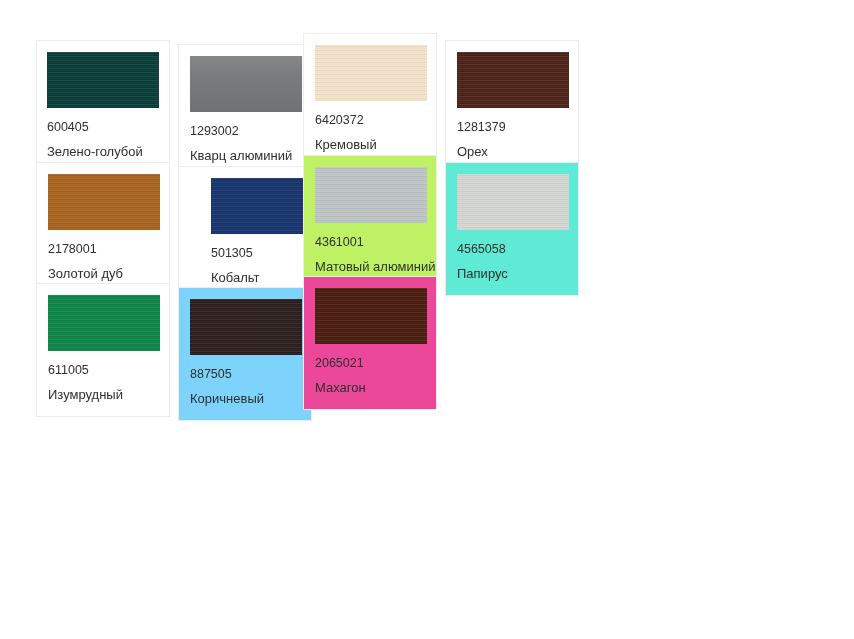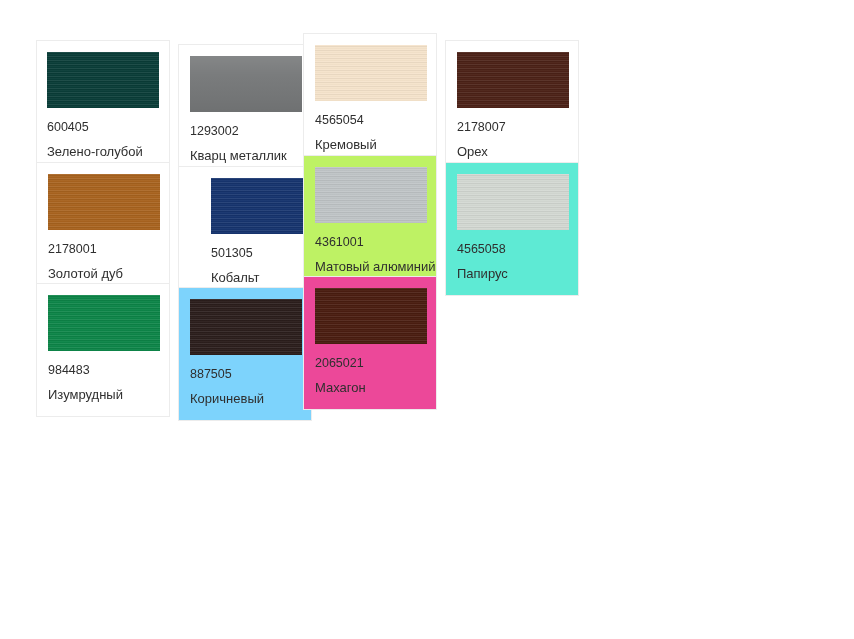--- a/index.html
+++ b/index.html
@@ -101,62 +101,62 @@
         <div class="swatch-code">600405</div>
         <div class="swatch-name">Зелено-голубой</div>
       </div>
       <div class="swatch-card" style="top: 162px; background: rgb(255, 255, 255); border-color: rgb(236, 236, 236);">
         <div class="swatch-chip" style="background: rgb(168, 99, 31);"></div>
         <div class="swatch-code">2178001</div>
         <div class="swatch-name">Золотой дуб</div>
       </div>
       <div class="swatch-card" style="top: 283px; background: rgb(255, 255, 255); border-color: rgb(236, 236, 236);">
         <div class="swatch-chip" style="background: rgb(13, 133, 72);"></div>
-        <div class="swatch-code">984483</div>
+        <div class="swatch-code">611005</div>
         <div class="swatch-name">Изумрудный</div>
       </div>
     </div>
     <div class="column" style="left: 178px;">
       <div class="swatch-card" style="top: 44px; background: rgb(255, 255, 255); border-color: rgb(236, 236, 236);">
         <div class="swatch-chip smooth" style="background: rgb(119, 121, 122);"></div>
         <div class="swatch-code">1293002</div>
-        <div class="swatch-name">Кварц металлик</div>
+        <div class="swatch-name">Кварц алюминий</div>
       </div>
       <div class="swatch-card" style="top: 166px; background: rgb(255, 255, 255); border-color: rgb(236, 236, 236); padding-left: 32px;">
         <div class="swatch-chip" style="background: rgb(22, 52, 110);"></div>
         <div class="swatch-code">501305</div>
         <div class="swatch-name">Кобальт</div>
       </div>
       <div class="swatch-card" style="top: 287px; background: #7dd3fc; border-color: rgb(236, 236, 236);">
         <div class="swatch-chip" style="background: rgb(43, 30, 28);"></div>
         <div class="swatch-code">887505</div>
         <div class="swatch-name">Коричневый</div>
       </div>
     </div>
     <div class="column" style="left: 303px;">
       <div class="swatch-card" style="top: 33px; background: rgb(255, 255, 255); border-color: rgb(236, 236, 236);">
         <div class="swatch-chip" style="background: rgb(245, 227, 203);"></div>
-        <div class="swatch-code">4565054</div>
+        <div class="swatch-code">6420372</div>
         <div class="swatch-name">Кремовый</div>
       </div>
       <div class="swatch-card" style="top: 155px; background: #bef264; border-color: rgb(236, 236, 236);">
         <div class="swatch-chip" style="background: rgb(191, 196, 198);"></div>
         <div class="swatch-code">4361001</div>
         <div class="swatch-name">Матовый алюминий</div>
       </div>
       <div class="swatch-card" style="top: 276px; background: #ec4899; border-color: rgb(236, 236, 236);">
         <div class="swatch-chip" style="background: rgb(74, 29, 16);"></div>
         <div class="swatch-code">2065021</div>
         <div class="swatch-name">Махагон</div>
       </div>
     </div>
     <div class="column" style="left: 445px;">
       <div class="swatch-card" style="top: 40px; background: rgb(255, 255, 255); border-color: rgb(236, 236, 236);">
         <div class="swatch-chip" style="background: rgb(76, 34, 23);"></div>
-        <div class="swatch-code">2178007</div>
+        <div class="swatch-code">1281379</div>
         <div class="swatch-name">Орех</div>
       </div>
       <div class="swatch-card" style="top: 162px; background: #5eead4; border-color: rgb(236, 236, 236);">
         <div class="swatch-chip" style="background: rgb(211, 216, 210);"></div>
         <div class="swatch-code">4565058</div>
         <div class="swatch-name">Папирус</div>
       </div>
     </div>
   </div>
 

